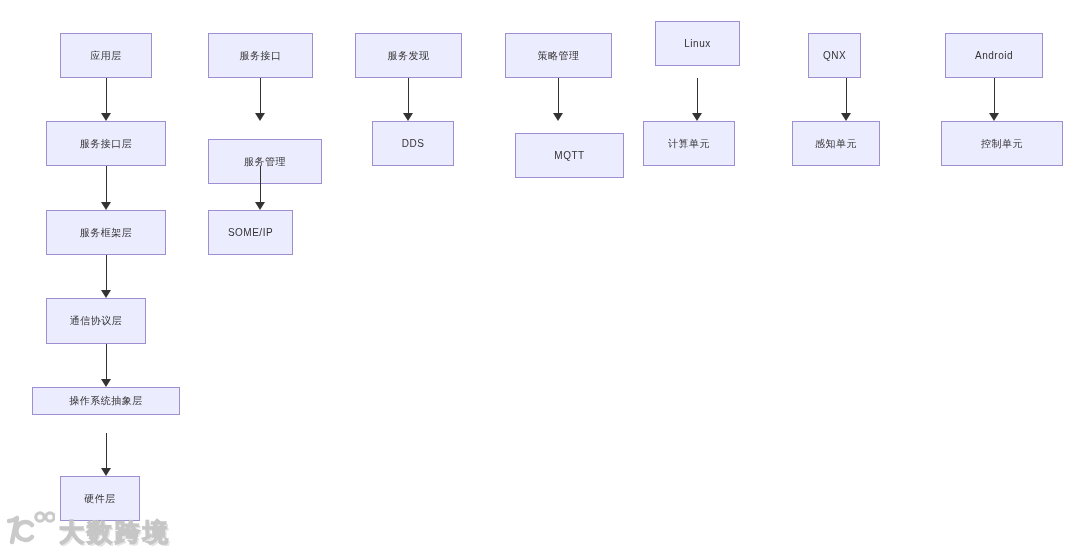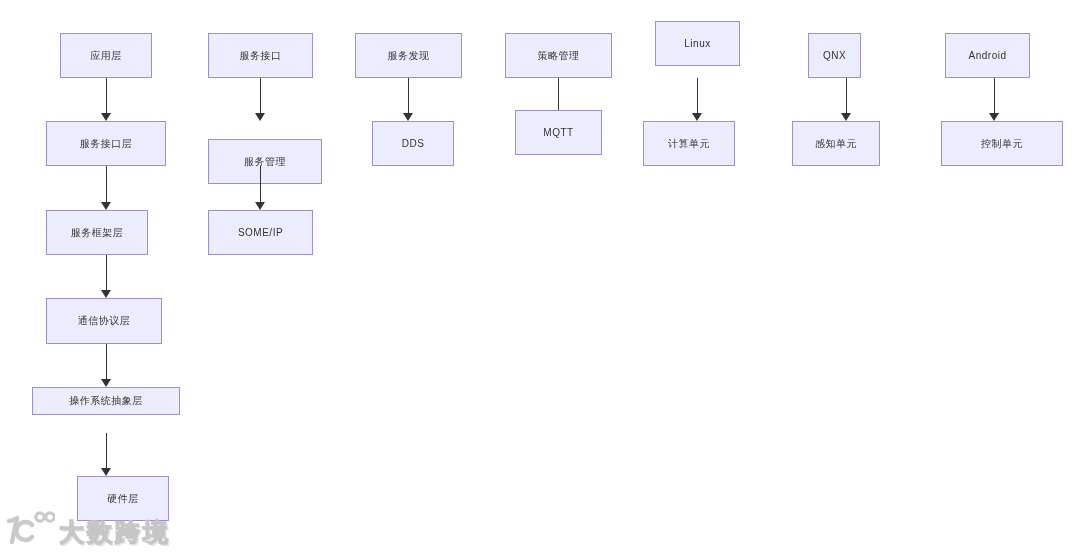--- a/index.html
+++ b/index.html
@@ -81,51 +81,51 @@
 </style>
 </head>
 <body>
 
 <div class="canvas">
 
   <div class="node" style="left:60px;top:33px;width:92px">应用层</div>
   <div class="arrow" style="left:101px;top:78px;height:43px"></div>
   <div class="node" style="left:46px;top:121px;width:120px">服务接口层</div>
   <div class="arrow" style="left:101px;top:166px;height:44px"></div>
-  <div class="node" style="left:46px;top:210px;width:102px">服务框架层</div>
+  <div class="node" style="left:46px;top:210px;width:120px">服务框架层</div>
   <div class="arrow" style="left:101px;top:255px;height:43px"></div>
-  <div class="node" style="left:46px;top:298px;width:116px;height:46px">通信协议层</div>
+  <div class="node" style="left:46px;top:298px;width:100px;height:46px">通信协议层</div>
   <div class="arrow" style="left:101px;top:344px;height:43px"></div>
   <div class="node" style="left:32px;top:387px;width:148px;height:28px">操作系统抽象层</div>
   <div class="arrow" style="left:101px;top:433px;height:43px"></div>
-  <div class="node" style="left:77px;top:476px;width:92px">硬件层</div>
+  <div class="node" style="left:60px;top:476px;width:80px">硬件层</div>
 
   <div class="node" style="left:208px;top:33px;width:105px">服务接口</div>
   <div class="arrow" style="left:255px;top:78px;height:43px"></div>
   <div class="node" style="left:208px;top:139px;width:114px">服务管理</div>
   <div class="arrow" style="left:255px;top:166px;height:44px"></div>
-  <div class="node" style="left:208px;top:210px;width:105px">SOME/IP</div>
+  <div class="node" style="left:208px;top:210px;width:85px">SOME/IP</div>
 
   <div class="node" style="left:355px;top:33px;width:107px">服务发现</div>
   <div class="arrow" style="left:403px;top:78px;height:43px"></div>
   <div class="node" style="left:372px;top:121px;width:82px">DDS</div>
 
   <div class="node" style="left:505px;top:33px;width:107px">策略管理</div>
   <div class="arrow" style="left:553px;top:78px;height:43px"></div>
-  <div class="node" style="left:515px;top:110px;width:87px">MQTT</div>
+  <div class="node" style="left:515px;top:133px;width:109px">MQTT</div>
 
   <div class="node" style="left:655px;top:21px;width:85px">Linux</div>
   <div class="arrow" style="left:692px;top:78px;height:43px"></div>
   <div class="node" style="left:643px;top:121px;width:92px">计算单元</div>
 
   <div class="node" style="left:808px;top:33px;width:53px">QNX</div>
   <div class="arrow" style="left:841px;top:78px;height:43px"></div>
   <div class="node" style="left:792px;top:121px;width:88px">感知单元</div>
 
-  <div class="node" style="left:945px;top:33px;width:85px">Android</div>
+  <div class="node" style="left:945px;top:33px;width:98px">Android</div>
   <div class="arrow" style="left:989px;top:78px;height:43px"></div>
   <div class="node" style="left:941px;top:121px;width:122px">控制单元</div>
 
   <div class="watermark">
     <svg class="wm-logo" viewBox="0 0 52 38" fill="none" xmlns="http://www.w3.org/2000/svg">
       <path d="M14 10 Q10 13 6 13 M14 10 L9 34" stroke="#c8c8c8" stroke-width="4.5" stroke-linecap="round" fill="none"></path>
       <path d="M29 17 A9 9 0 1 0 29 29" stroke="#c8c8c8" stroke-width="4.5" stroke-linecap="round" fill="none"></path>
       <circle cx="37" cy="9" r="4.2" stroke="#c8c8c8" stroke-width="3.2" fill="none"></circle>
       <circle cx="47" cy="9" r="4.2" stroke="#c8c8c8" stroke-width="3.2" fill="none"></circle>
     </svg>

